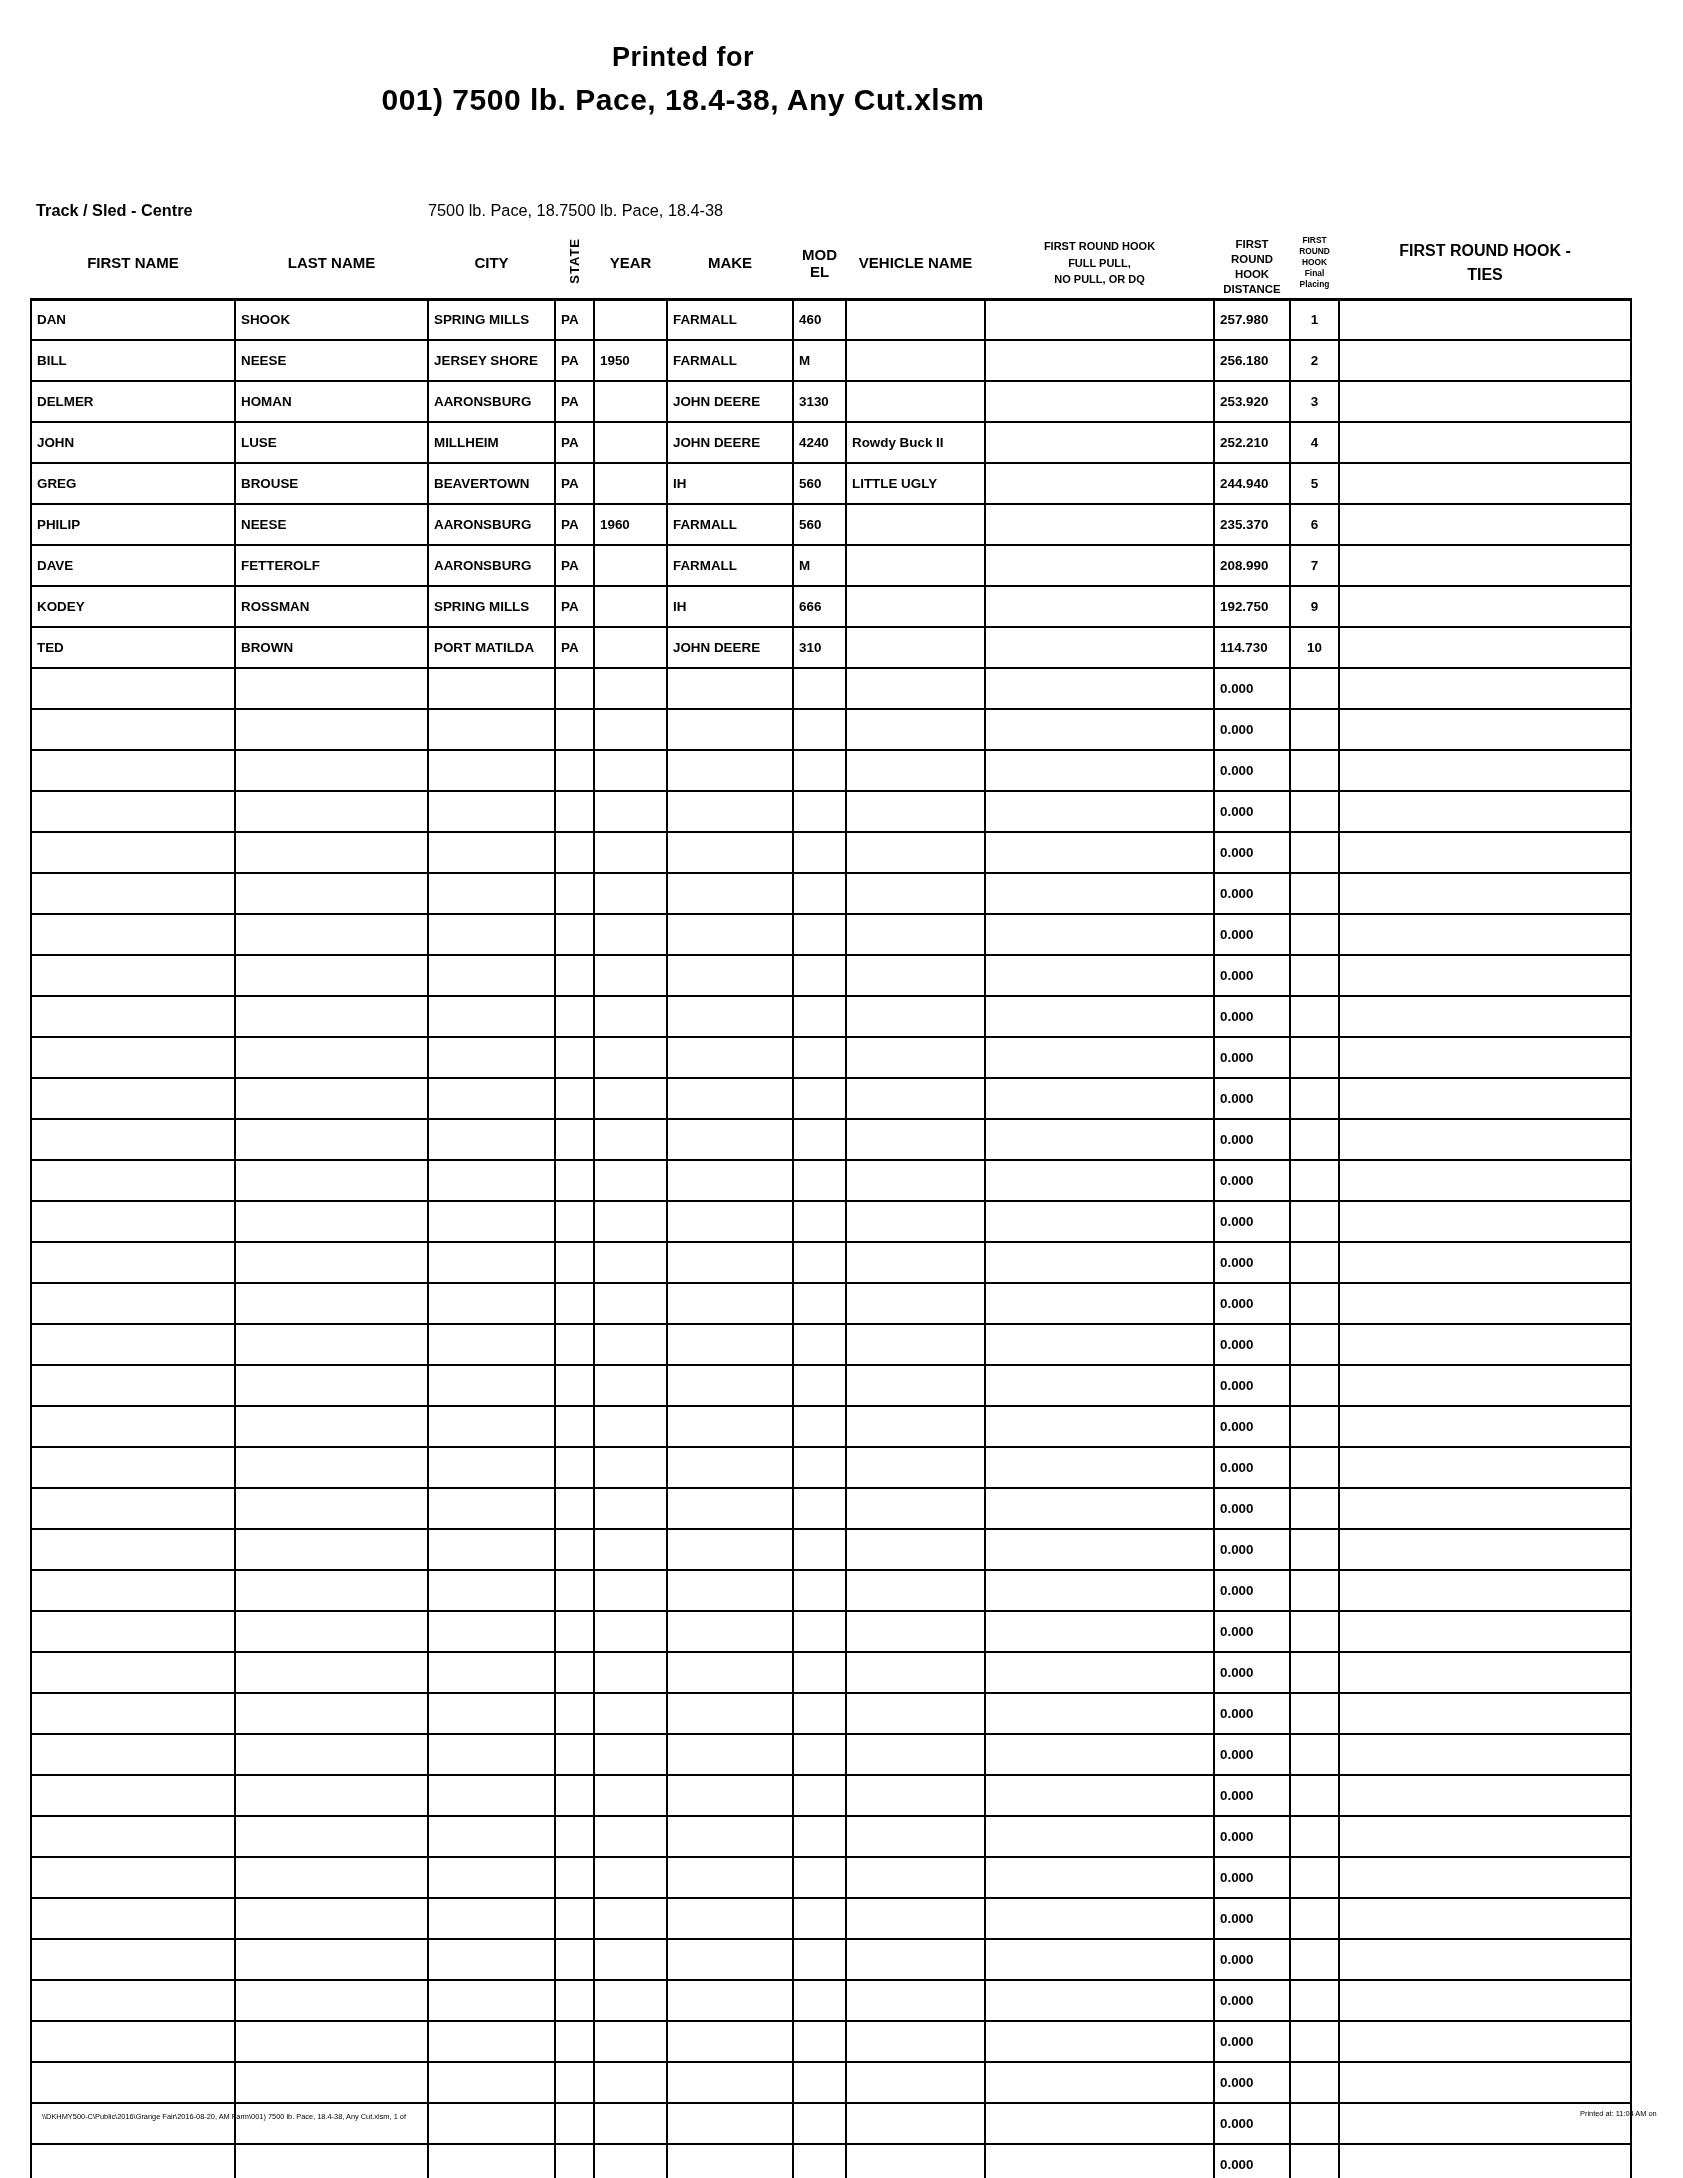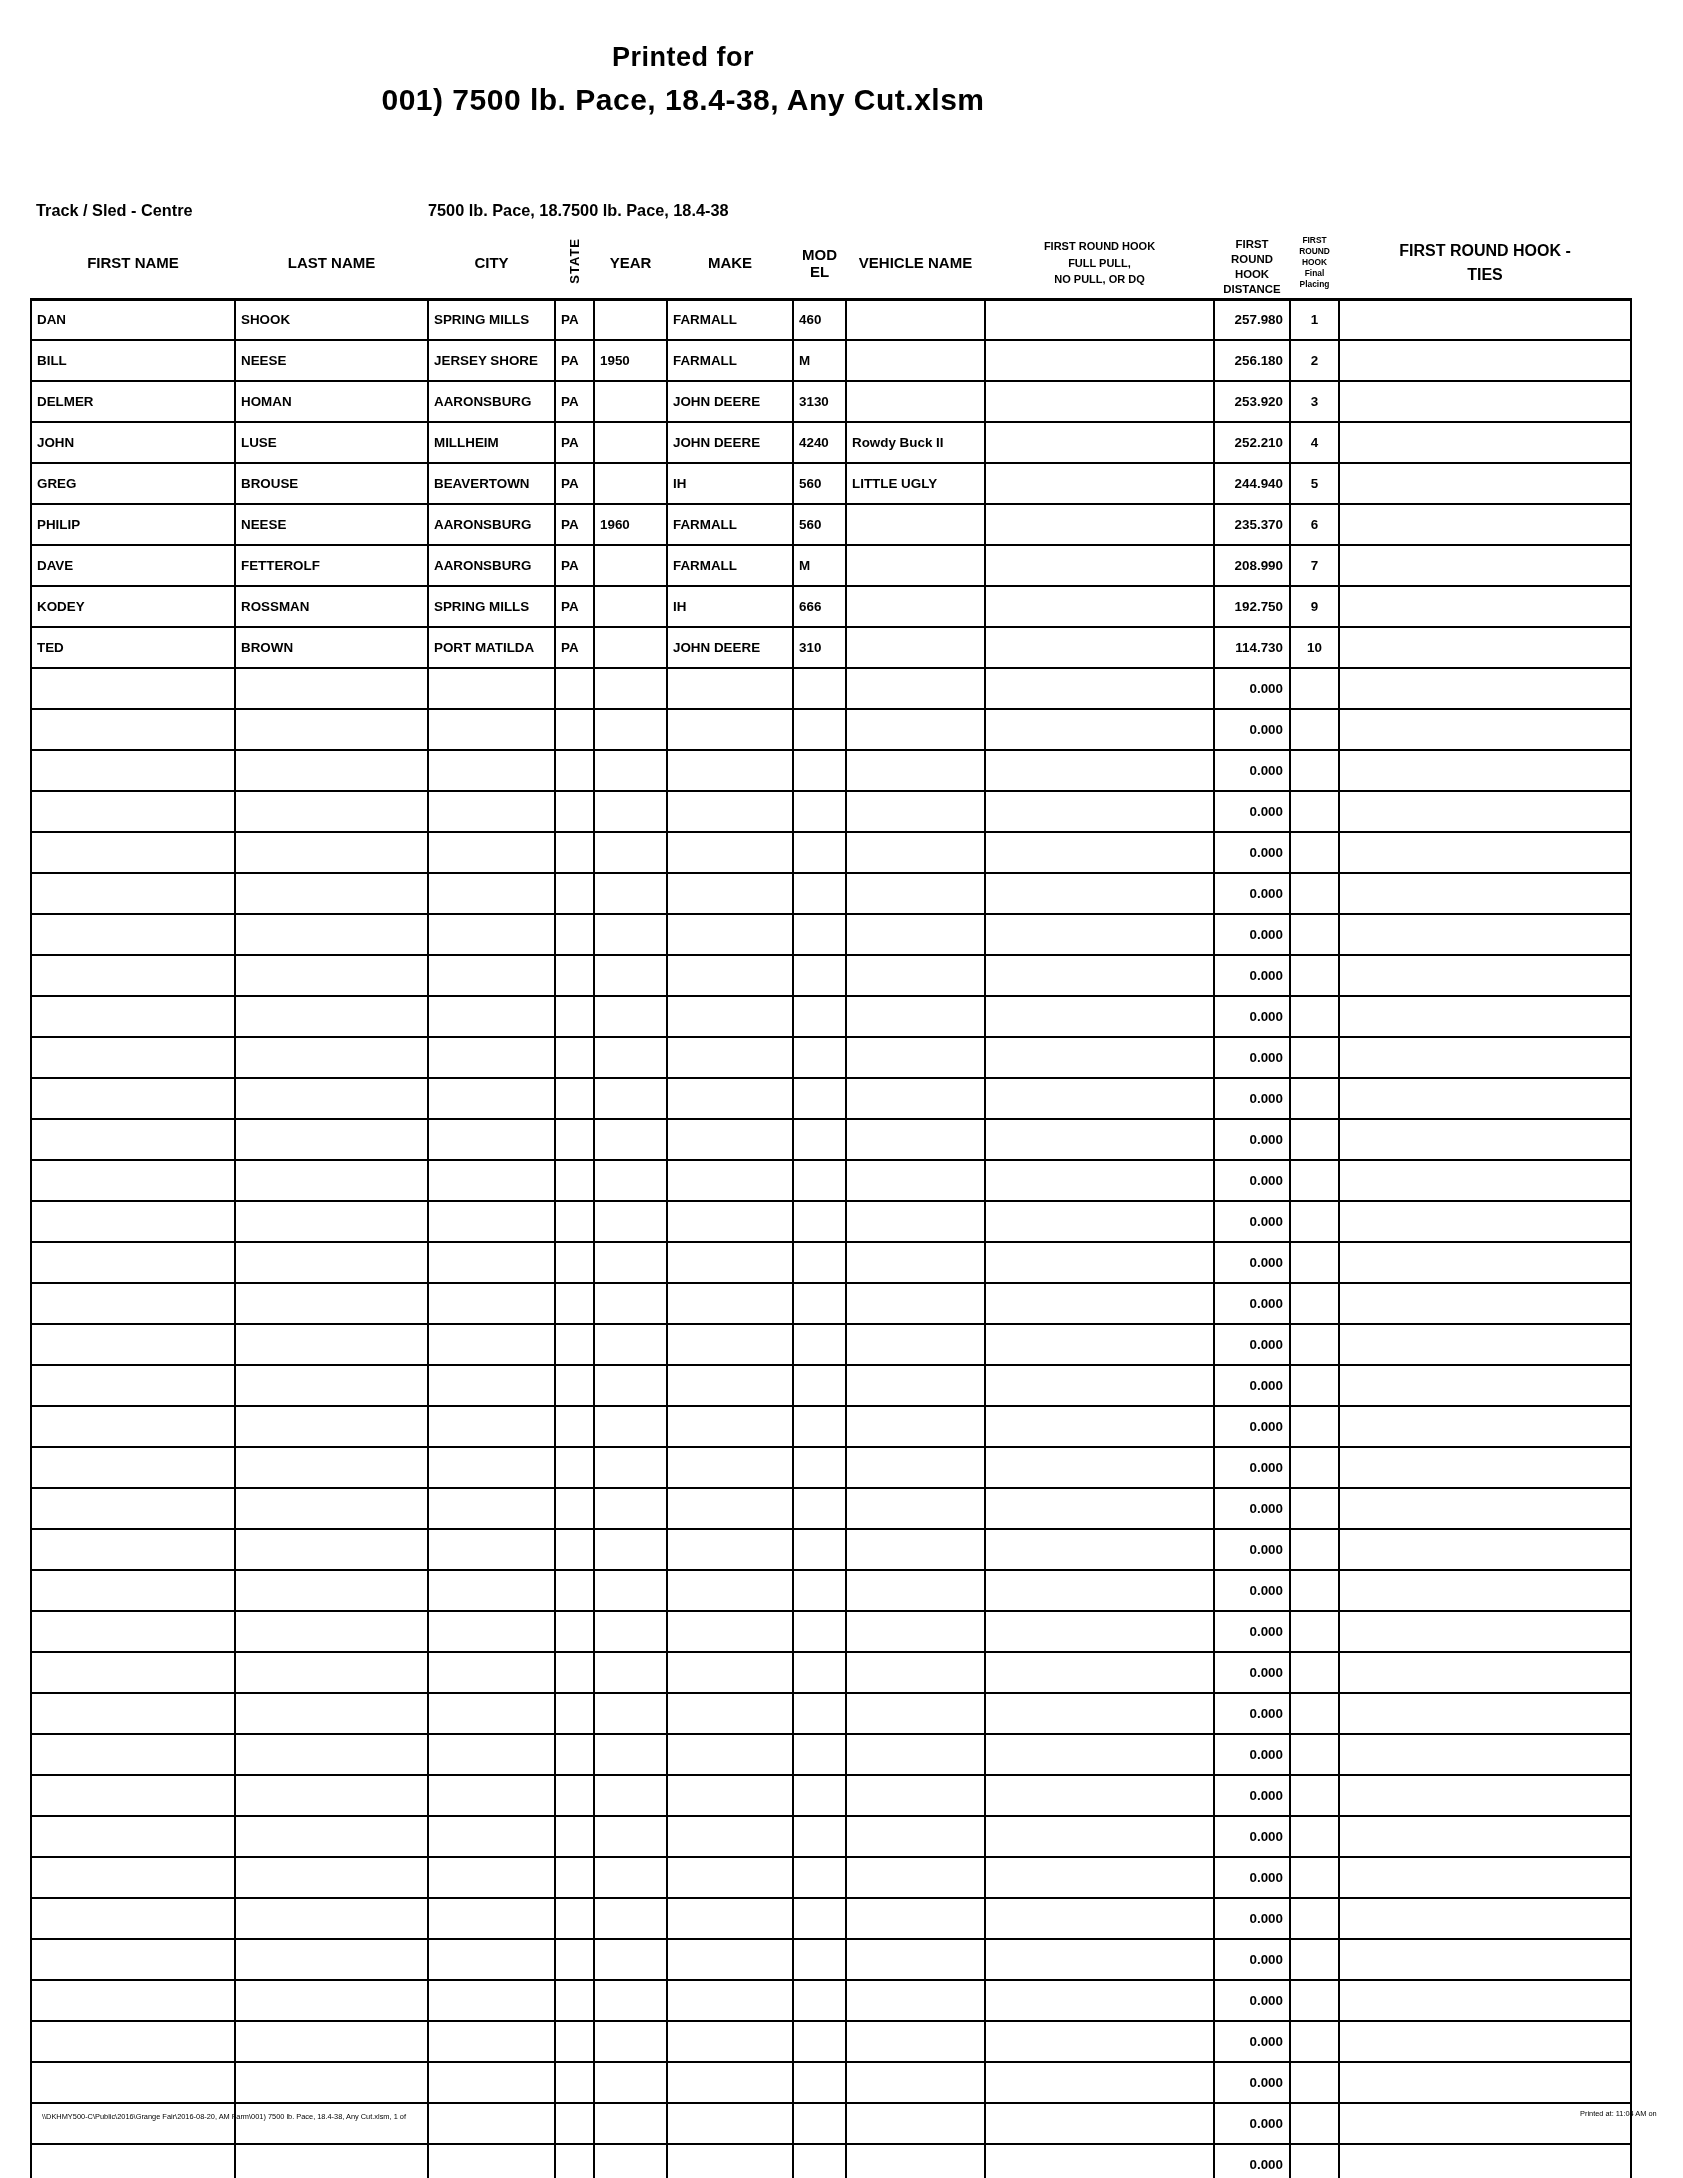--- a/index.html
+++ b/index.html
@@ -7,39 +7,39 @@
   body {
     width:1683px; height:2178px; position:relative;
     font-family:"Liberation Sans", sans-serif; color:#000;
   }
   .title-wrap { position:absolute; top:42px; left:0; width:1366px; text-align:center; }
   .title-line1 { font-size:27px; font-weight:700; letter-spacing:0.5px; }
   .title-line2 { font-size:30px; font-weight:700; margin-top:10px; letter-spacing:0.5px; }
 
   .meta-track { position:absolute; left:36px; top:201px; font-size:16.3px; font-weight:700; }
   .meta-class { position:absolute; left:428px; top:201px; width:382px; overflow:hidden;
-                white-space:nowrap; font-size:16.3px; font-weight:700; }
+                white-space:nowrap; font-size:16.3px; font-weight:400; }
 
   table.results { position:absolute; left:30px; top:228px; width:1599px;
                   border-collapse:collapse; table-layout:fixed; }
   thead tr { height:71px; }
   thead th { border:none; border-bottom:3px solid #000; vertical-align:middle;
              text-align:center; font-weight:700; font-size:15px; padding:0; overflow:visible; }
   .pre { white-space:pre-line; }
   .th-fullpull { font-size:11px; line-height:1.5; }
   .th-distance { font-size:11.4px; line-height:1.3; vertical-align:bottom; padding-bottom:1px; }
   .th-placing  { font-size:8.4px;  line-height:1.3; font-weight:700; }
   .th-ties { font-size:16px; line-height:1.5; }
   .vertical { display:inline-block; writing-mode:vertical-rl; transform:rotate(180deg);
               font-size:13px; font-weight:700; letter-spacing:1px; }
 
   tbody tr { height:41px; }
   tbody td { border:2px solid #000; font-size:13.4px; font-weight:700;
              padding:0 5px; vertical-align:middle; white-space:nowrap; overflow:hidden; }
-  td.num { text-align:right; padding-right:6px; }
+  td.num { text-align:left; padding-right:6px; }
   td.ctr { text-align:center; }
 
   .footer-left  { position:absolute; left:42px;  top:2112px; font-size:7.4px; white-space:nowrap;text-align:center; }
   .footer-right { position:absolute; left:1580px; top:2109px; font-size:7.4px; white-space:nowrap; }
 </style>
 </head>
 <body>
 
 <div class="title-wrap">
   <div class="title-line1">Printed for</div>

